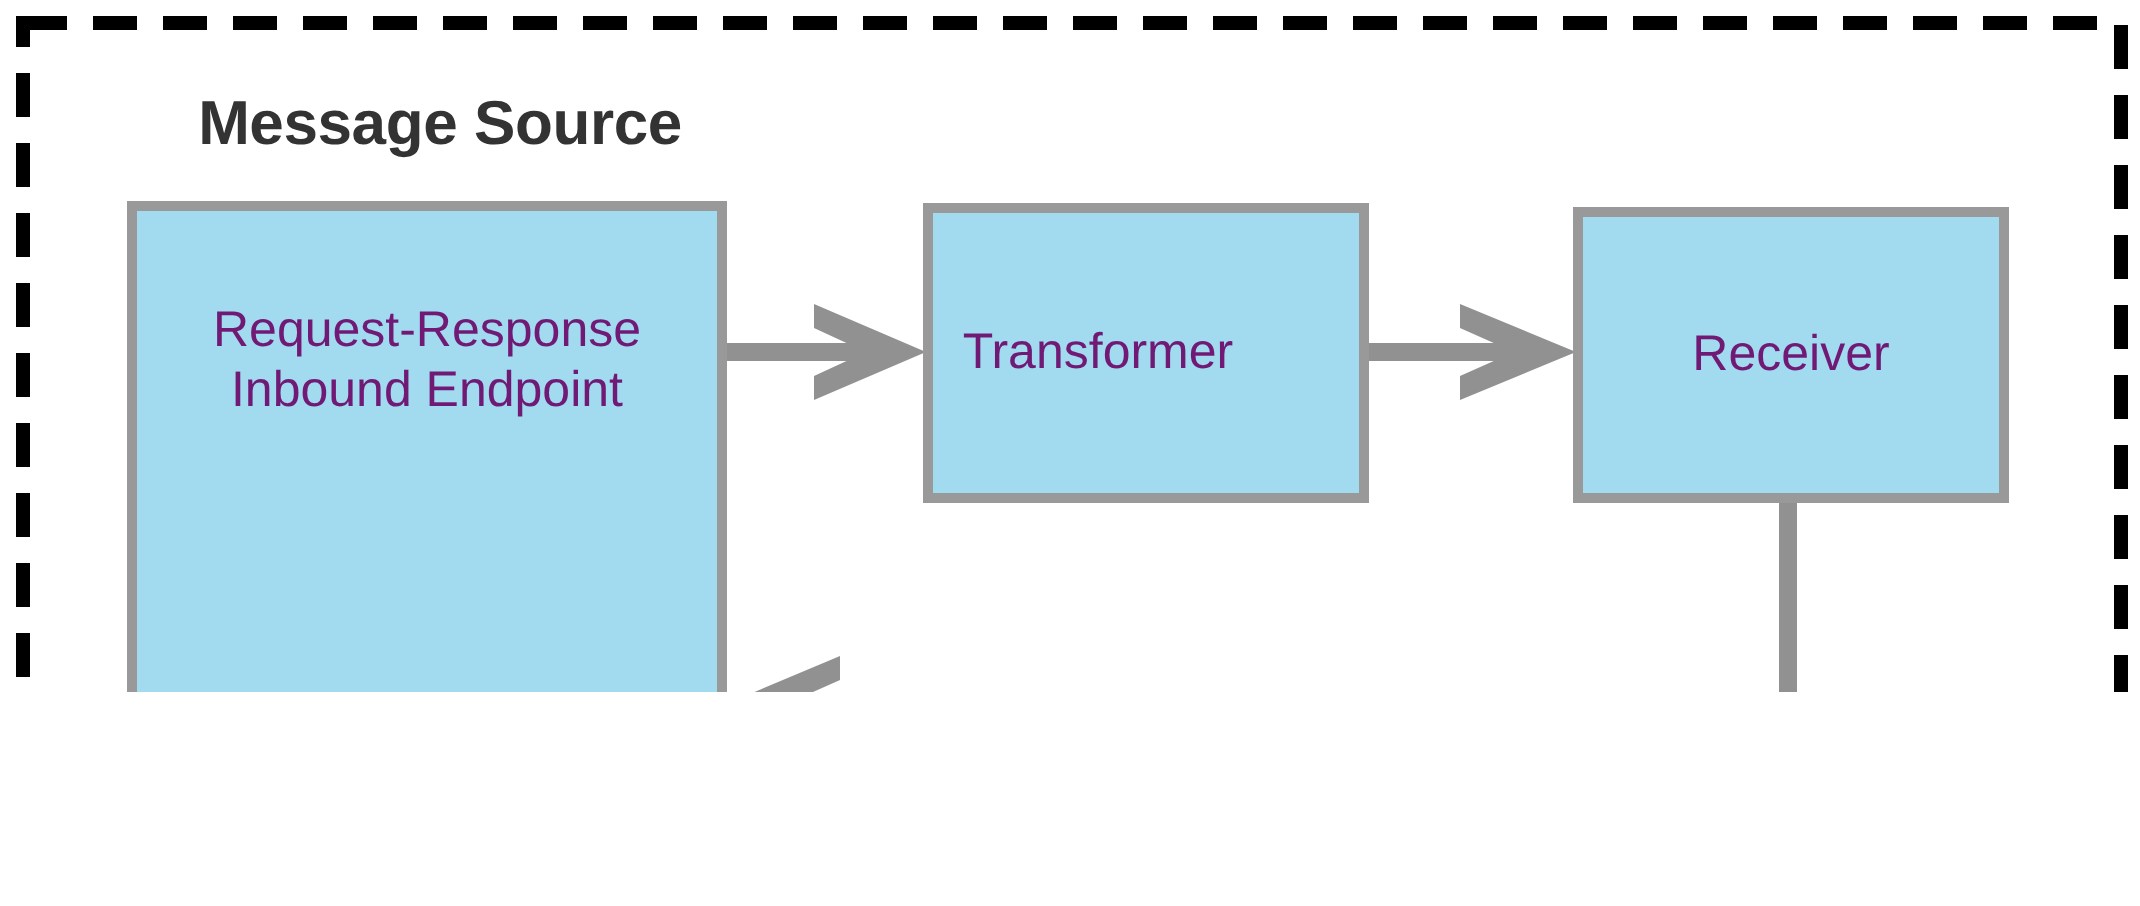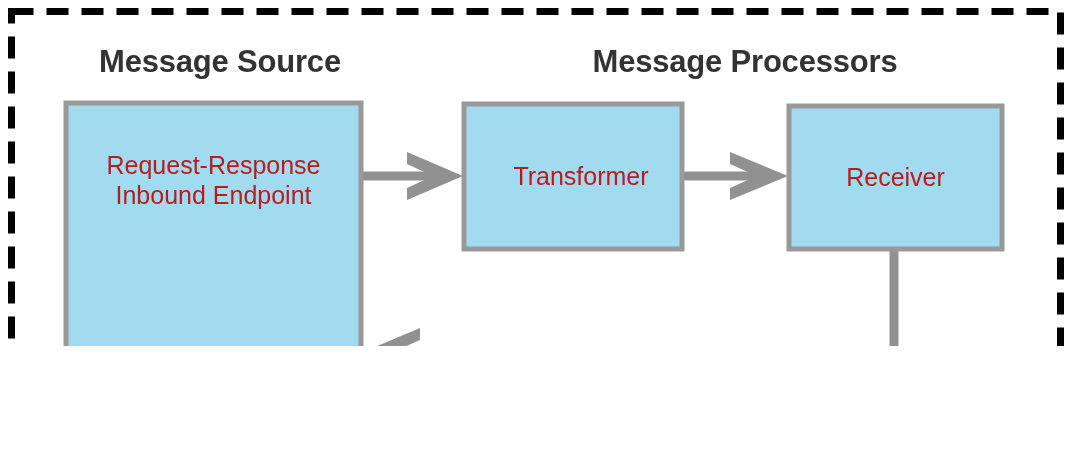--- a/index.html
+++ b/index.html
@@ -57,21 +57,21 @@
     white-space: nowrap;
     letter-spacing: -0.2px;
   }
   .node-label {
     position: absolute;
     display: flex;
     align-items: center;
     justify-content: center;
     font-family: "Liberation Sans", sans-serif;
     font-size: 25px;
-    color: #b91c1c;
+    color: #701a75;
     text-align: center;
     line-height: 1.22;
     pointer-events: none;
   }
   .node-label span { display: block; }
 </style>
 </head>
 <body>
 
 <div id="diagram-canvas">
@@ -97,30 +97,29 @@
 
     <rect class="node-rect" x="66" y="103" width="295" height="294"></rect>
 
     <rect class="node-rect" x="464" y="104" width="218" height="145"></rect>
 
     <rect class="node-rect" x="789" y="106" width="213" height="143"></rect>
   </svg>
 
   <div class="group-title" style="left:40px; top:44px; width:360px;">Message Source</div>
 
-  <div class="group-title" style="left:565px; top:44px; width:360px;">Message Processors</div>
 
   <div class="node-label" style="left:66px; top:125px; width:295px; height:110px;">
     <div>
       <span>Request-Response</span>
       <span>Inbound Endpoint</span>
     </div>
   </div>
 
-  <div class="node-label" style="left:472px; top:104px; width:218px; height:145px;">
+  <div class="node-label" style="left:440px; top:104px; width:218px; height:145px;">
     <span>Transformer</span>
   </div>
 
   <div class="node-label" style="left:789px; top:106px; width:213px; height:143px;">
     <span>Receiver</span>
   </div>
 
 </div>
 
 </body></html>

